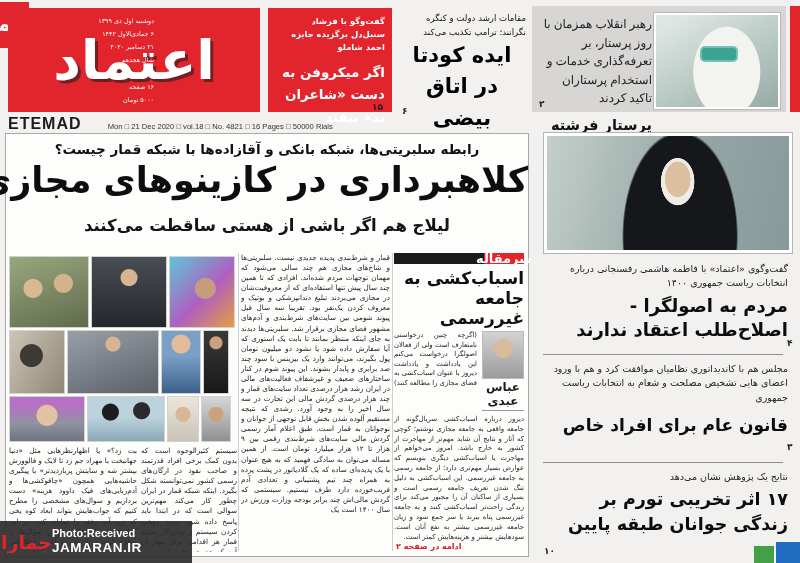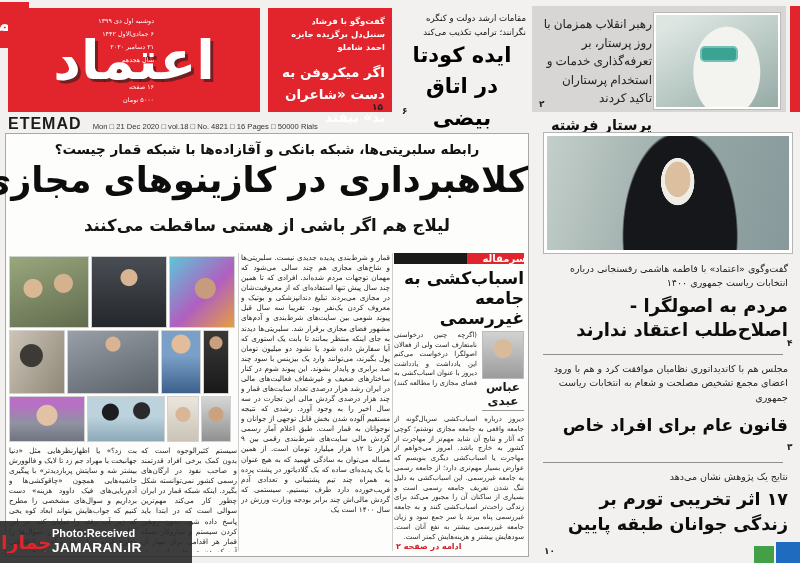--- a/index.html
+++ b/index.html
@@ -12,21 +12,21 @@
   .corner-logo{left:0;top:2px;width:27px;height:46px;background:#e2242c;color:#fff;
     font-size:21px;font-weight:bold;overflow:hidden;direction:rtl;line-height:44px;text-align:right;padding-right:2px;}
   .masthead{left:8px;top:8px;width:252px;height:104px;background:#e2242c;}
   .masthead-logo{position:absolute;inset:0;display:flex;align-items:center;justify-content:center;
     color:#fff;font-size:54px;font-weight:bold;letter-spacing:-2px;
     text-shadow:3px 3px 0 rgba(25,25,25,.55);}
   .dateline{position:absolute;right:106px;top:7px;width:66px;color:#fff;font-size:6.4px;
     line-height:2.05;text-align:right;direction:rtl;z-index:2;}
   .etemad-line{left:8px;top:114px;width:380px;white-space:nowrap;}
   .etemad-latin{font-weight:bold;font-size:16px;letter-spacing:1px;font-family:"Liberation Sans",sans-serif;}
-  .etemad-info{font-size:7.6px;color:#333;margin-left:6px;font-family:"Liberation Sans",sans-serif;}
+  .etemad-info{font-size:7.6px;color:#333;margin-left:21px;font-family:"Liberation Sans",sans-serif;}
 
   .shamlou-box{left:268px;top:8px;width:124px;height:104px;background:#e2242c;color:#fff;
     padding:7px 7px 0 7px;box-sizing:border-box;text-align:right;}
   .shamlou-kicker{font-size:8.4px;font-weight:bold;line-height:1.55;}
   .shamlou-title{font-size:13.5px;font-weight:bold;line-height:1.65;margin-top:7px;}
   .pagenum{font-size:9px;font-weight:bold;color:#222;}
 
   .coup{left:398px;top:12px;width:128px;text-align:right;}
   .coup-kicker{font-size:8.6px;line-height:1.6;color:#111;}
   .coup-title{font-size:21px;font-weight:bold;color:#000;line-height:1.5;text-align:center;}
@@ -61,22 +61,22 @@
 
   .body-col{position:absolute;font-size:7.2px;line-height:1.4;text-align:justify;color:#1d1d1d;
     direction:rtl;overflow:hidden;}
   #col-right{left:235px;top:119px;width:149px;height:298px;}
   #col-middle{left:135px;top:312px;width:96px;height:106px;}
   #col-left{left:3px;top:312px;width:128px;height:106px;}
 
   .editorial{position:absolute;left:388px;top:119px;width:130px;height:298px;direction:rtl;}
   .ed-header{display:flex;height:11px;direction:ltr;}
   .ed-black{flex:1;background:#1a1a1a;}
-  .ed-red{width:40px;background:#e2242c;color:#fff;font-size:10px;font-weight:bold;
-    display:flex;align-items:center;justify-content:center;padding-left:17px;}
+  .ed-red{width:40px;background:#e2242c;color:#fff;font-size:13px;font-weight:bold;
+    display:flex;align-items:center;justify-content:center;}
   .ed-title{font-size:17px;font-weight:bold;margin-top:4px;text-align:right;color:#0e0e0e;}
   .ed-lead{margin-top:3px;overflow:hidden;}
   .ed-authorbox{float:right;width:42px;margin:1px 0 2px 5px;text-align:center;}
   .ed-photo{width:40px;height:46px;margin:0 auto;
     background:radial-gradient(circle at 50% 36%, #d9bb9b 9px, transparent 10px),
                linear-gradient(180deg,#d2d2d2,#9c9c9c);box-shadow:0 0 0 1px #bbb;}
   .ed-author{font-size:12px;font-weight:bold;border-bottom:1px solid #999;padding:2px 0;}
   .ed-note{font-size:6.8px;line-height:1.4;text-align:justify;color:#222;}
   .ed-body{font-size:6.9px;line-height:1.42;text-align:justify;color:#1d1d1d;margin-top:2px;
     height:168px;overflow:hidden;}
@@ -216,21 +216,21 @@
   <div class="abs right-col">
     <div class="hashemi-frame">
       <div class="hashemi-photo"></div>
     </div>
 
     <div class="rc-kicker" style="left:10px;top:130px;width:238px;">گفت‌وگوی «اعتماد» با فاطمه هاشمی رفسنجانی درباره انتخابات ریاست جمهوری ۱۴۰۰</div>
     <div class="rc-title" style="left:10px;top:162px;width:238px;font-size:18px;line-height:1.35;">مردم به اصولگرا - اصلاح‌طلب اعتقاد ندارند</div>
     <div class="rc-page" style="left:247px;top:206px;">۴</div>
     <div class="rc-rule" style="top:222px;"></div>
 
-    <div class="rc-kicker" style="left:10px;top:230px;width:238px;">مجلس هم با کاندیداتوری نظامیان موافقت کرد و هم با ورود اعضای مجمع تشخیص مصلحت و شعام به انتخابات ریاست جمهوری</div>
+    <div class="rc-kicker" style="left:10px;top:230px;width:238px;">مجلس هم با کاندیداتوری نظامیان موافقت کرد و هم با ورود اعضای هایی تشخیص مصلحت و شعام به انتخابات ریاست جمهوری</div>
     <div class="rc-title" style="left:10px;top:283px;width:238px;font-size:17px;">قانون عام برای افراد خاص</div>
     <div class="rc-page" style="left:247px;top:310px;">۳</div>
     <div class="rc-rule" style="top:330px;"></div>
 
     <div class="rc-kicker" style="left:10px;top:338px;width:238px;">نتایج یک پژوهش نشان می‌دهد</div>
     <div class="rc-title" style="left:20px;top:355px;width:228px;font-size:17.5px;line-height:1.4;">۱۷ اثر تخریبی تورم بر زندگی جوانان طبقه پایین</div>
     <div class="rc-page" style="left:4px;top:414px;">۱۰</div>
   </div>
 
   <div class="abs wm">

